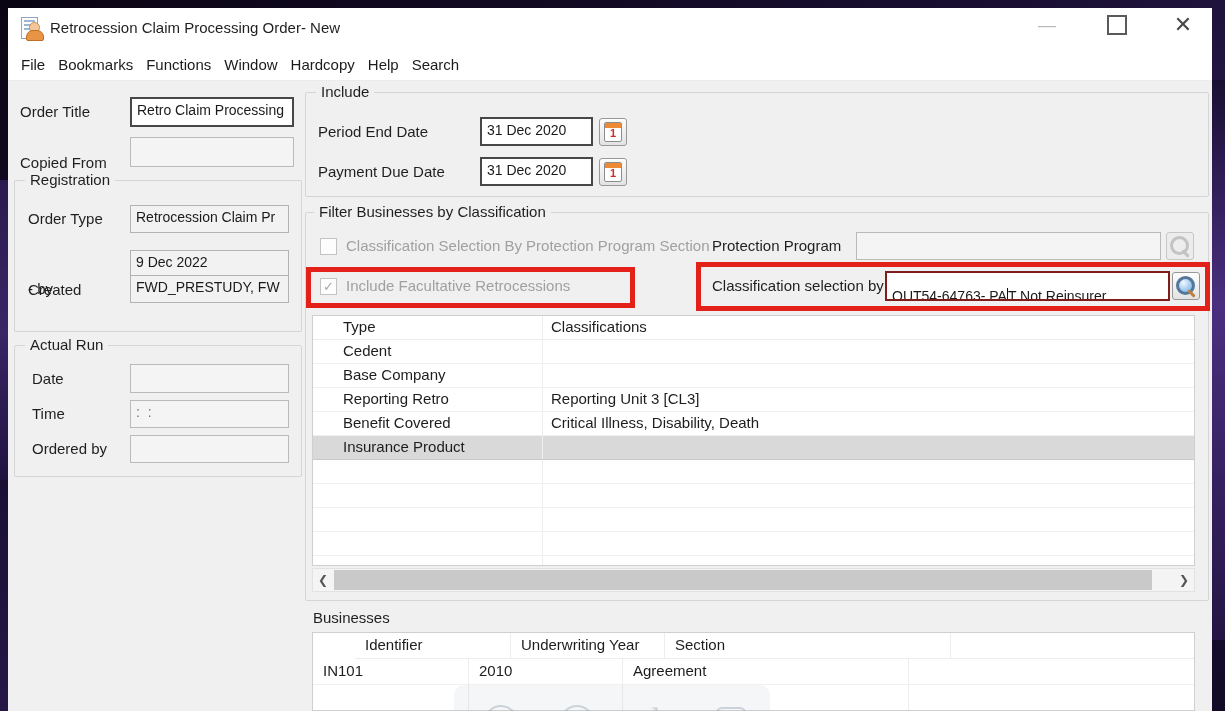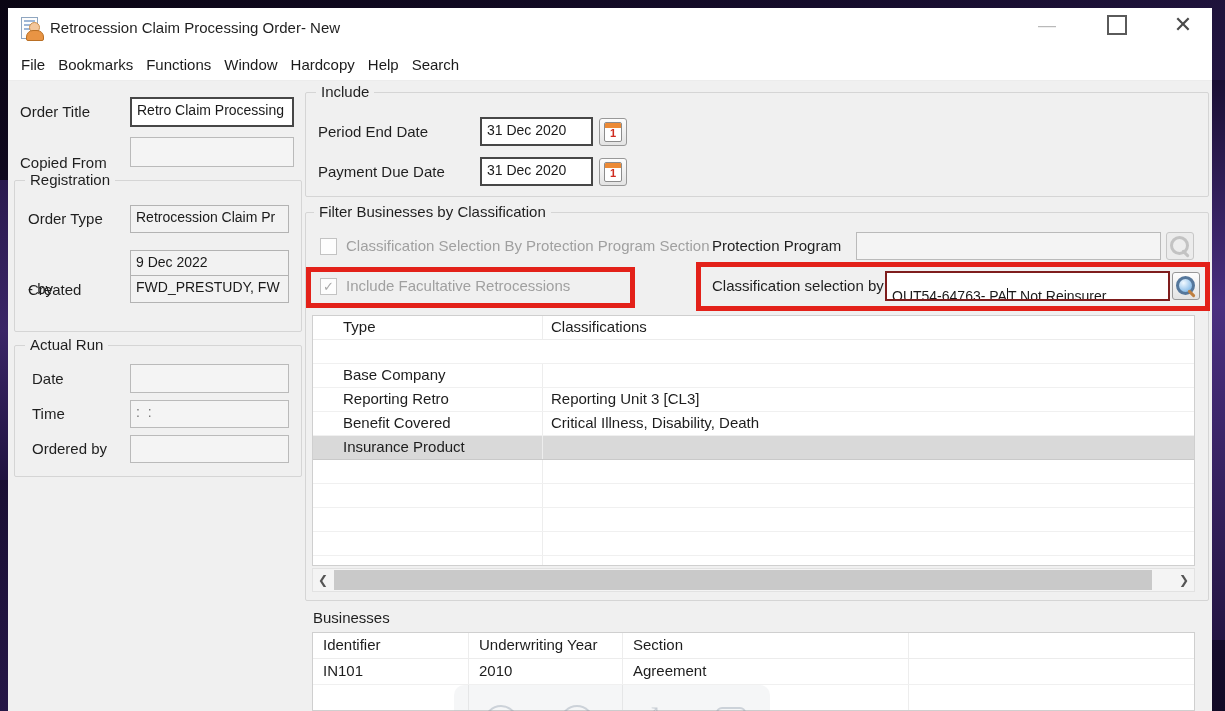--- a/index.html
+++ b/index.html
@@ -188,20 +188,21 @@
         </span>
     </div>
     <div class="redbox" style="left:688px;top:254px;width:514px;height:49px;"></div>
 
     <div class="dtable ct" style="left:304px;top:307px;width:883px;height:251px;">
       <div class="trow" style="border-bottom:1px solid #ececec;">
         <div class="cell c1">Type</div>
         <div class="cell c2">Classifications</div>
       </div>
       <div class="trow">
+        <div class="cell c1">Cedent</div>
         <div class="cell c2"></div>
       </div>
       <div class="trow">
         <div class="cell c1">Base Company</div>
       </div>
       <div class="trow">
         <div class="cell c1">Reporting Retro</div>
         <div class="cell c2">Reporting Unit 3 [CL3]</div>
       </div>
       <div class="trow">
@@ -238,21 +239,21 @@
           <span>❮</span>
         </div>
       <div id="hthumb"></div>
       <div class="scroll-arrow" style="right:0;">
           <span>❯</span>
         </div>
     </div>
 
     <div class="lbl" style="left:305px;top:601px;">Businesses</div>
     <div class="dtable bt" style="left:304px;top:624px;width:883px;height:79px;">
-      <div class="trow" style="border-bottom:1px solid #ececec;">
+      <div class="trow" style="border-bottom:1px solid #ececec;margin-left:42px;">
         <div class="cell b1">Identifier</div>
         <div class="cell b2">Underwriting Year</div>
         <div class="cell b3">Section</div>
         <div class="cell b4"></div>
       </div>
       <div class="trow">
         <div class="cell b1">IN101</div>
         <div class="cell b2">2010</div>
         <div class="cell b3">Agreement</div>
         <div class="cell b4"></div>

